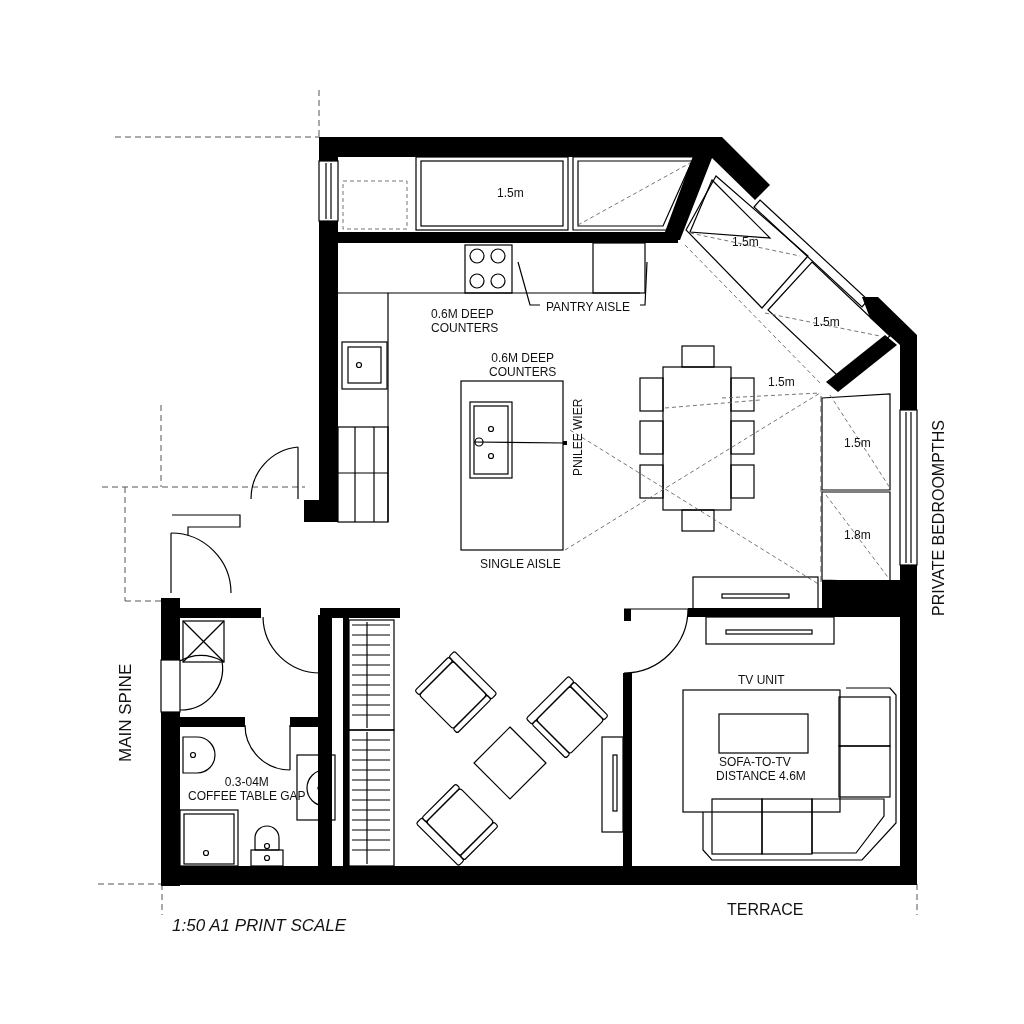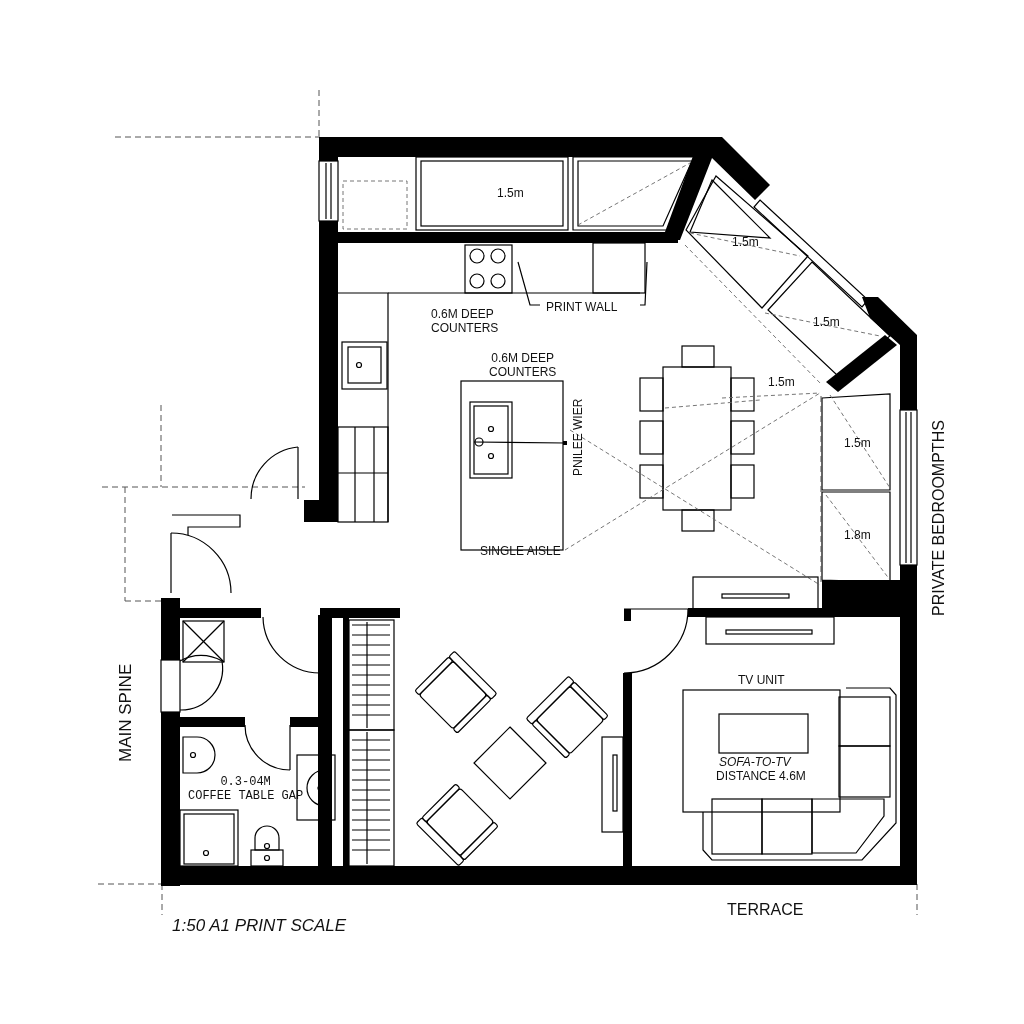--- a/index.html
+++ b/index.html
@@ -260,46 +260,46 @@
   </g>
 </svg>
 
 <div class="lbl s12" style="left:497px;top:187px;">1.5m</div>
 
 <div class="lbl s12" style="left:431px;top:308px;">
   <div>0.6M DEEP</div>
   <div>COUNTERS</div>
 </div>
 
-<div class="lbl s12" style="left:546px;top:301px;">PRINT WALL</div>
+<div class="lbl s12" style="left:546px;top:301px;">PANTRY AISLE</div>
 
 <div class="lbl s12 ctr" style="left:489px;top:352px;">
   <div>0.6M DEEP</div>
   <div>COUNTERS</div>
 </div>
 
 <div class="lbl s12 rot" style="left:572px;top:476px;">PNILEE WIER</div>
 
-<div class="lbl s12" style="left:480px;top:545px;">SINGLE AISLE</div>
+<div class="lbl s12" style="left:480px;top:558px;">SINGLE AISLE</div>
 
 <div class="lbl s12" style="left:732px;top:236px;">1.5m</div>
 <div class="lbl s12" style="left:813px;top:316px;">1.5m</div>
 <div class="lbl s12" style="left:768px;top:376px;">1.5m</div>
 <div class="lbl s12" style="left:844px;top:437px;">1.5m</div>
 <div class="lbl s12" style="left:844px;top:529px;">1.8m</div>
 
 <div class="lbl s16 rot" style="left:930px;top:616px;">PRIVATE BEDROOMPTHS</div>
 <div class="lbl s17 rot" style="left:116px;top:762px;">MAIN SPINE</div>
 
-<div class="lbl s12 ctr" style="left:188px;top:776px;font-family:Liberation Mono, monospace;">
+<div class="lbl s12 ctr" style="left:188px;top:776px;">
   <div>0.3-04M</div>
   <div>COFFEE TABLE GAP</div>
 </div>
 
 <div class="lbl s12" style="left:738px;top:674px;">TV UNIT</div>
 
 <div class="lbl s12" style="left:716px;top:756px;">
-  <div style="padding-left:3px;font-style:italic;">SOFA-TO-TV</div>
+  <div style="padding-left:3px;">SOFA-TO-TV</div>
   <div>DISTANCE 4.6M</div>
 </div>
 
 <div class="lbl s13" style="left:727px;top:901px;">TERRACE</div>
 <div class="lbl s17" style="left:172px;top:916px;font-style:italic;">1:50 A1 PRINT SCALE</div>
 
 </body></html>

